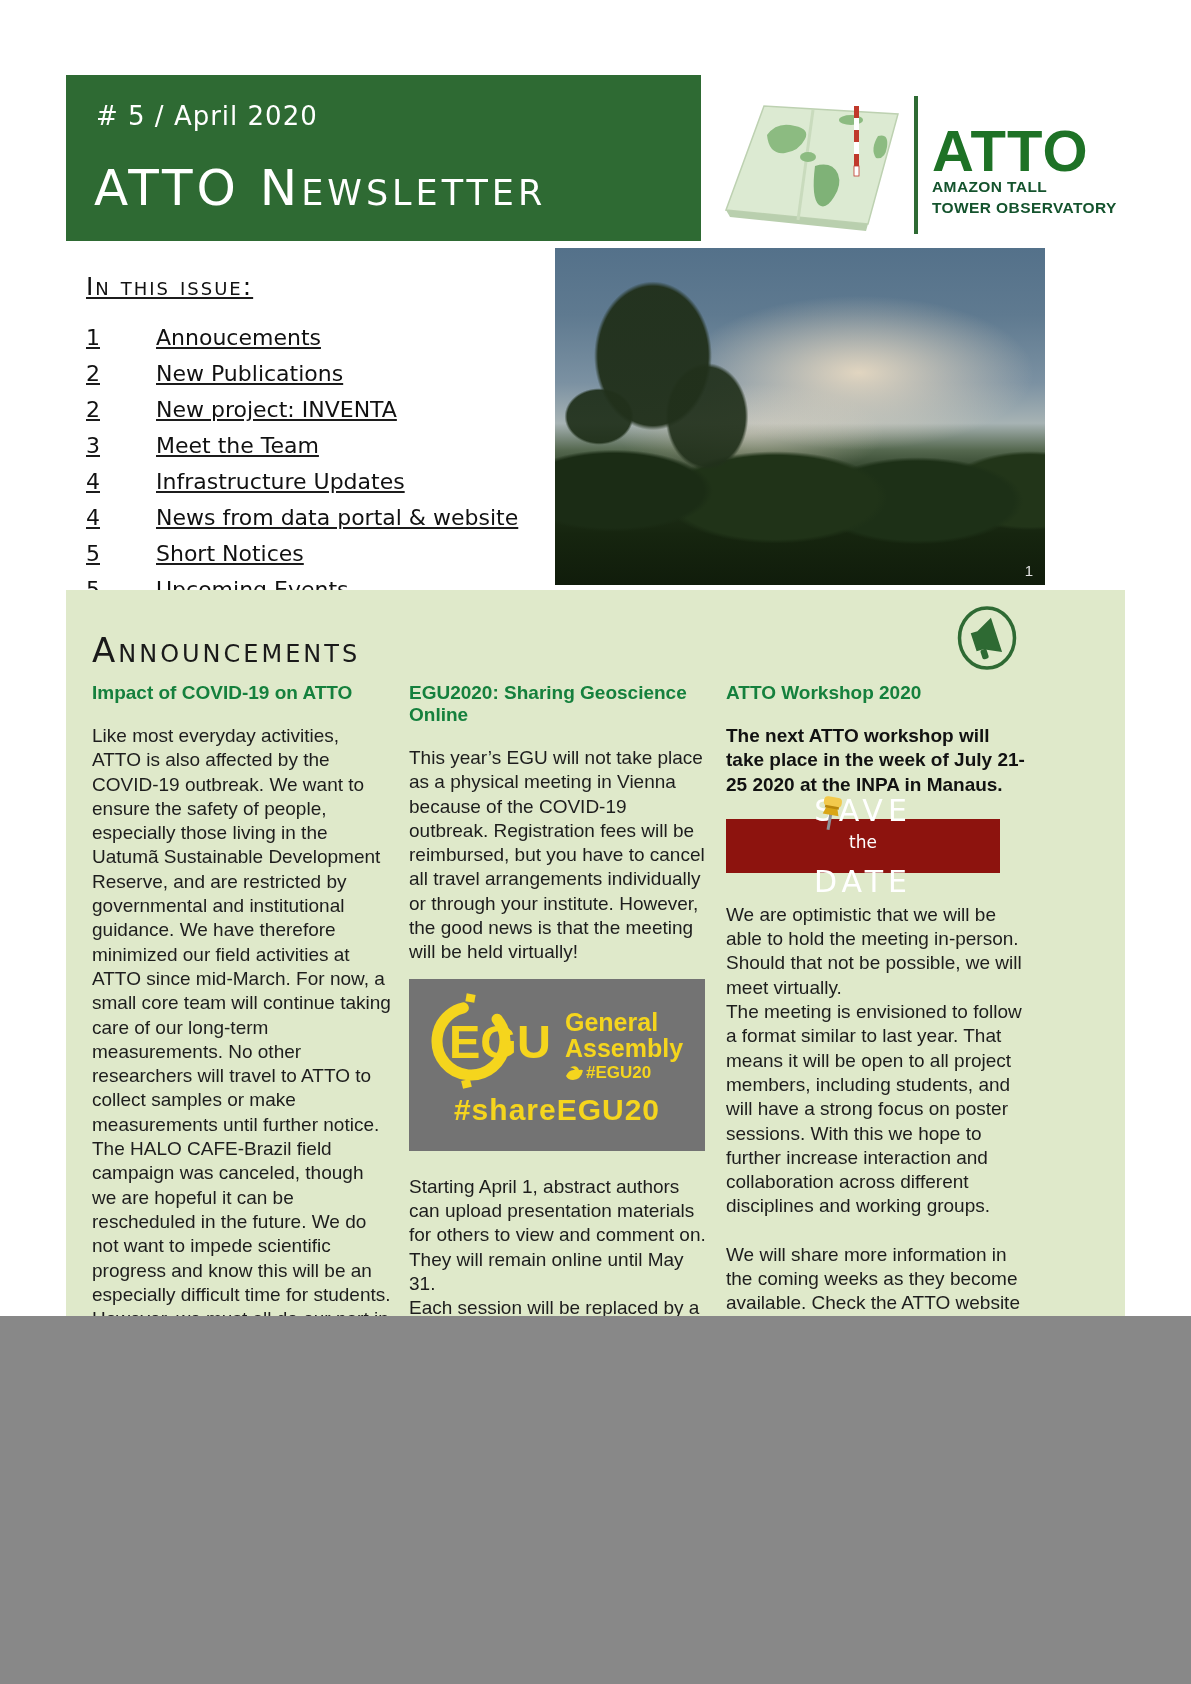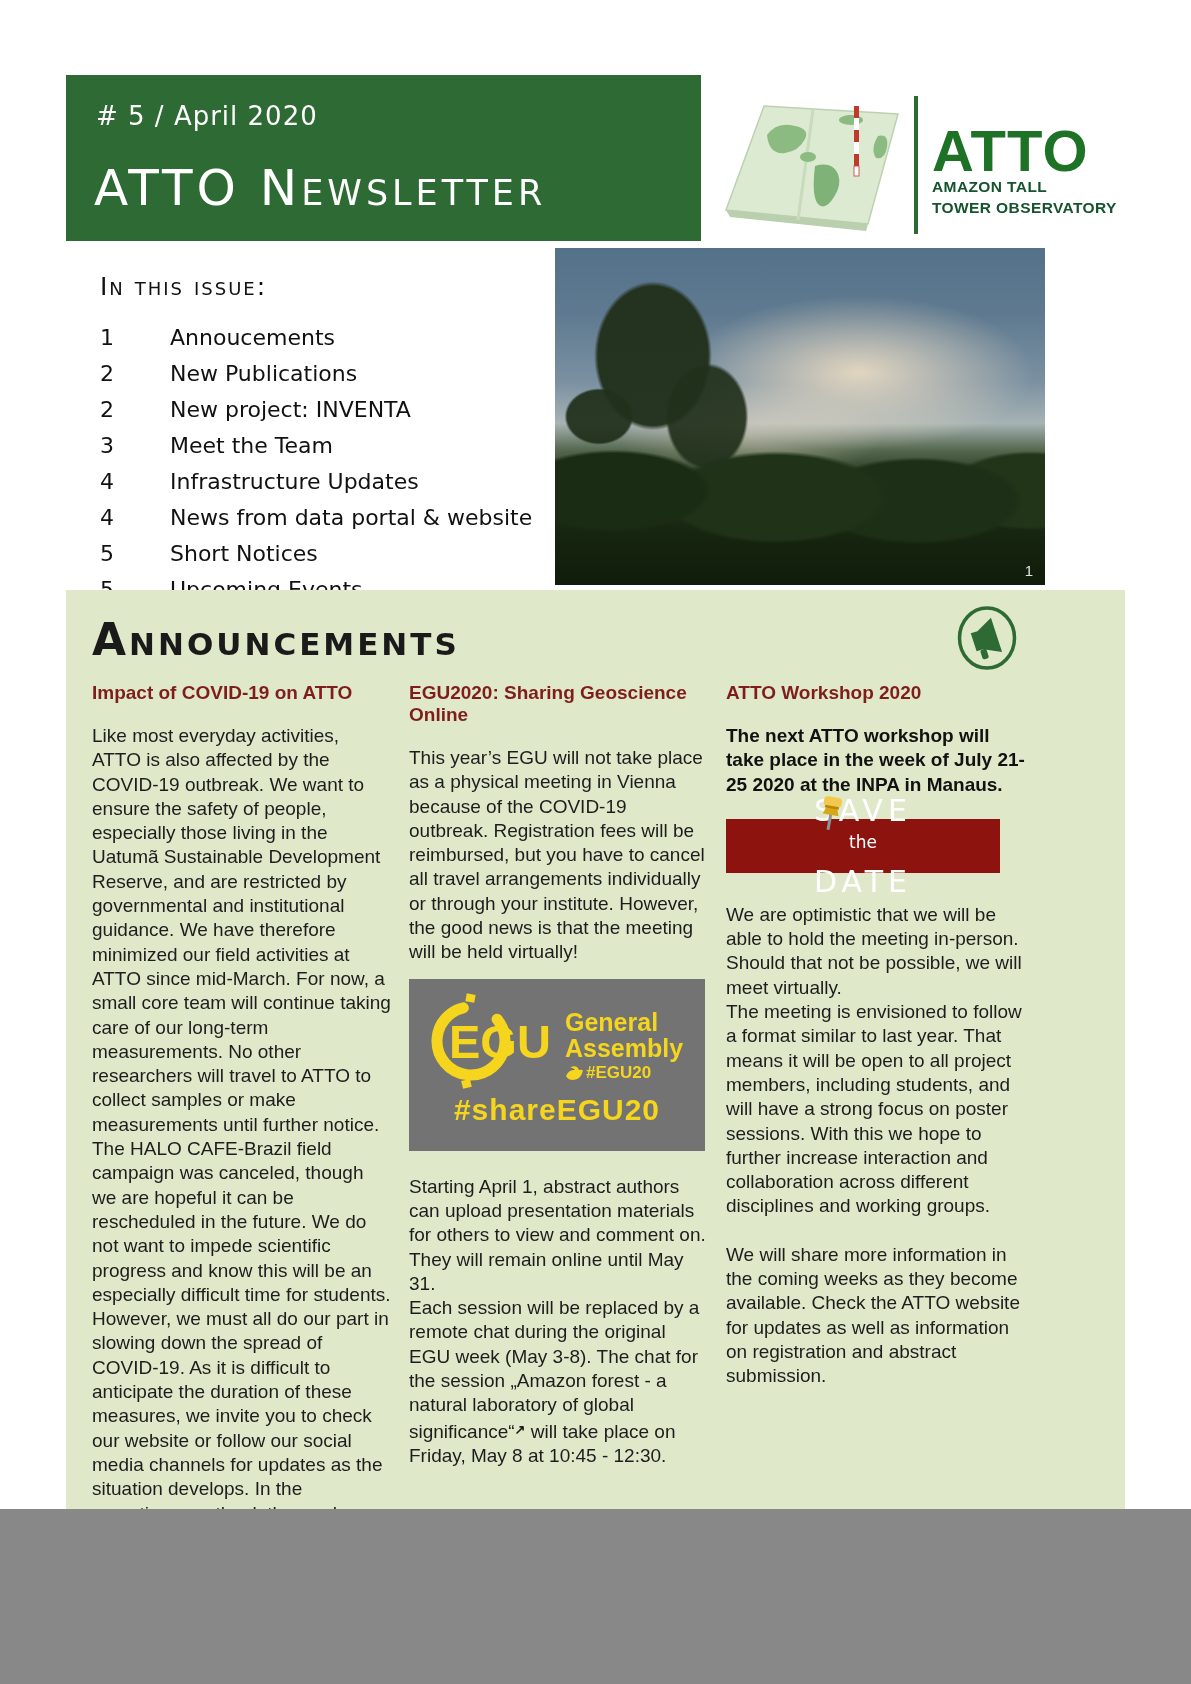--- a/index.html
+++ b/index.html
@@ -1,18 +1,18 @@
 <!DOCTYPE html>
 <html><head>
 <meta charset="utf-8">
 <style>
   * { margin:0; padding:0; box-sizing:border-box; }
   html,body { background:#888; }
   .page {
-    position:relative; width:1191px; height:1509px; background:#ffffff;
+    position:relative; width:1191px; height:1316px; background:#ffffff;
     margin:0 auto; overflow:hidden;
     font-family:"Liberation Sans", sans-serif; color:#1c1c1c;
   }
   .hand { font-family:"DejaVu Sans", sans-serif; }
   .sc { font-variant:small-caps; }
 
   
   .banner { position:absolute; left:66px; top:75px; width:635px; height:166px; background:#2e6a33; color:#fff; }
   .banner-issue { position:absolute; left:30px; top:26px; font-size:26px; letter-spacing:1px; }
   .banner-title { position:absolute; left:28px; top:84px; font-size:50px; letter-spacing:4px; }
@@ -20,21 +20,21 @@
   
   .logo { position:absolute; left:712px; top:84px; width:440px; height:158px; }
   .logo-map { position:absolute; left:0; top:6px; }
   .logo-divider { position:absolute; left:202px; top:12px; width:4px; height:138px; background:#2e6a33; }
   .logo-text { position:absolute; left:220px; top:40px; }
   .logo-atto { font-size:58px; font-weight:bold; color:#1e7226; line-height:0.92; letter-spacing:1px; }
   .logo-sub { font-size:15.5px; font-weight:bold; color:#14532d; line-height:1.3; letter-spacing:0.4px; }
   .logo-sub:first-of-type { margin-top:7px; }
 
   
-  .toc { position:absolute; left:100px; top:272px; width:460px; }
+  .toc { position:absolute; left:86px; top:272px; width:460px;text-decoration:underline; }
   .toc-heading { font-size:25px; letter-spacing:2px; color:#111; }
   .toc-list { margin-top:24px; }
   .toc-row { display:flex; font-size:22px; color:#111; margin-bottom:11px; }
   .toc-num { width:70px; flex:0 0 70px; }
 
   
   .photo { position:absolute; left:555px; top:248px; width:490px; height:337px;
     background-image:
       radial-gradient(95px 120px at 20% 32%, rgba(33,48,27,.96) 58%, rgba(33,48,27,0) 62%),
       radial-gradient(66px 85px at 31% 50%, rgba(33,48,27,.92) 58%, rgba(33,48,27,0) 63%),
@@ -44,26 +44,26 @@
       radial-gradient(160px 66px at 74% 75%, #1d3017 60%, rgba(29,48,23,0) 66%),
       radial-gradient(130px 60px at 97% 72%, #223519 60%, rgba(34,53,25,0) 66%),
       radial-gradient(250px 110px at 62% 37%, rgba(244,226,198,.85), rgba(244,226,198,0) 70%),
       radial-gradient(190px 70px at 40% 55%, rgba(235,220,200,.45), rgba(235,220,200,0) 70%),
       linear-gradient(180deg, #54718a 0%, #5f7a90 20%, #7b91a2 40%, #a7b3b4 52%, #55684f 60%, #24361e 68%, #16250f 85%, #101c0b 100%);
   }
   .photo-caption { position:absolute; right:12px; bottom:6px; color:#e3e3e3; font-size:15px; }
 
   
   .panel { position:absolute; left:66px; top:590px; width:1059px; height:950px; background:#dfe9ca; }
-  .panel-heading { position:absolute; left:26px; top:24px; font-size:44px; letter-spacing:3px; color:#1a1a1a;font-weight:bold; }
+  .panel-heading { position:absolute; left:26px; top:40px; font-size:34px; letter-spacing:3px; color:#1a1a1a; }
   .megaphone { position:absolute; left:890px; top:16px; }
 
   .cols { position:absolute; left:26px; top:92px; width:1010px; display:grid;
           grid-template-columns:300px 300px 300px; column-gap:17px; }
-  .col-heading { font-size:19px; font-weight:bold; margin:0 0 20px; color:#7f1d1d; }
+  .col-heading { font-size:19px; font-weight:bold; margin:0 0 20px; color:#15803d; }
   .bt { font-size:19px; line-height:24.3px; color:#1d1d1d; margin:0; }
   .bold { font-weight:bold; color:#111; }
   .gap-top { margin-top:24px; }
   .link-arrow { font-size:13px; vertical-align:4px; font-weight:bold; }
 
   
   .egu-box { position:relative; width:296px; height:172px; background:#737373; margin:14px 0 24px; overflow:hidden; }
   .egu-logo-row { display:flex; padding:12px 0 0 14px; }
   .egu-right { padding-top:18px; margin-left:-8px; }
   .egu-line { font-size:25px; font-weight:bold; color:#f5d51d; line-height:1.05; }

